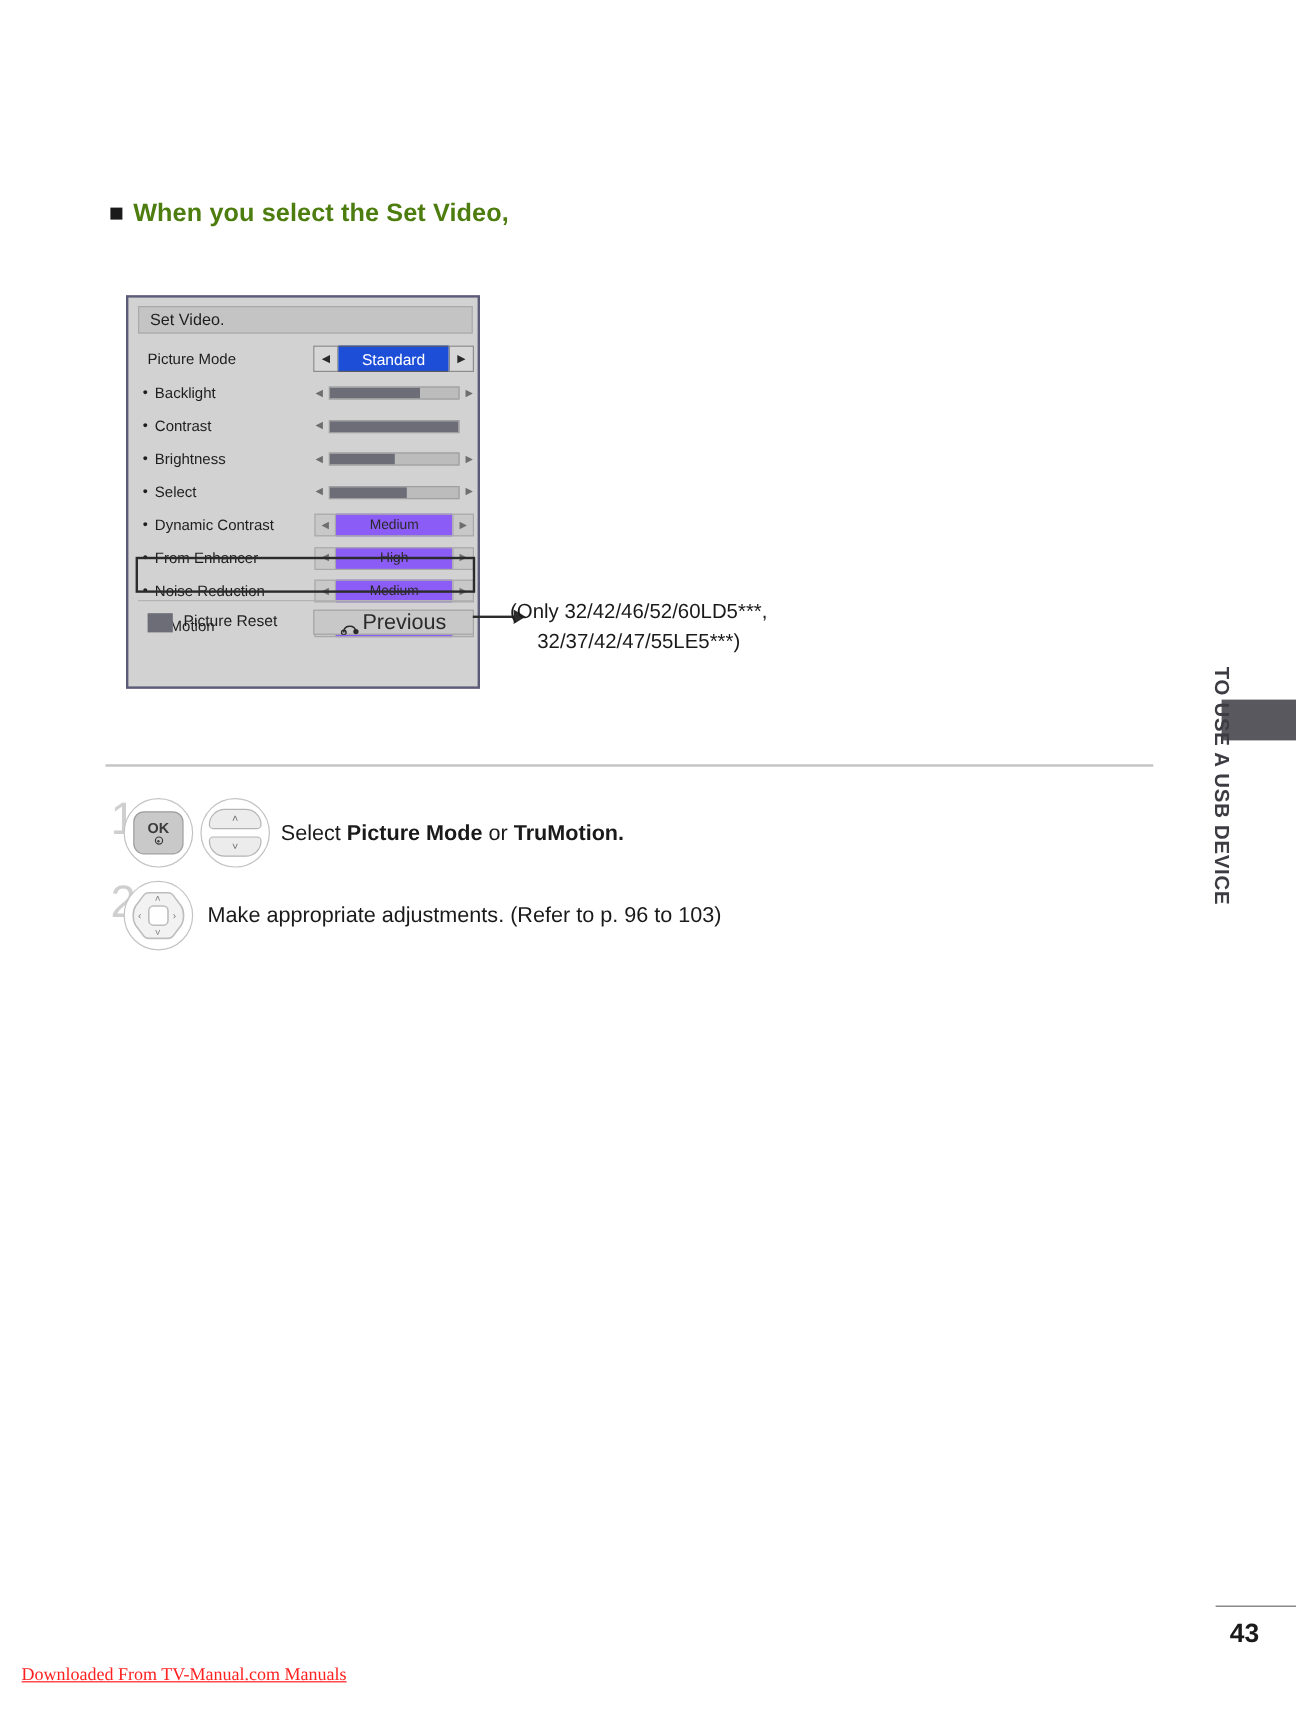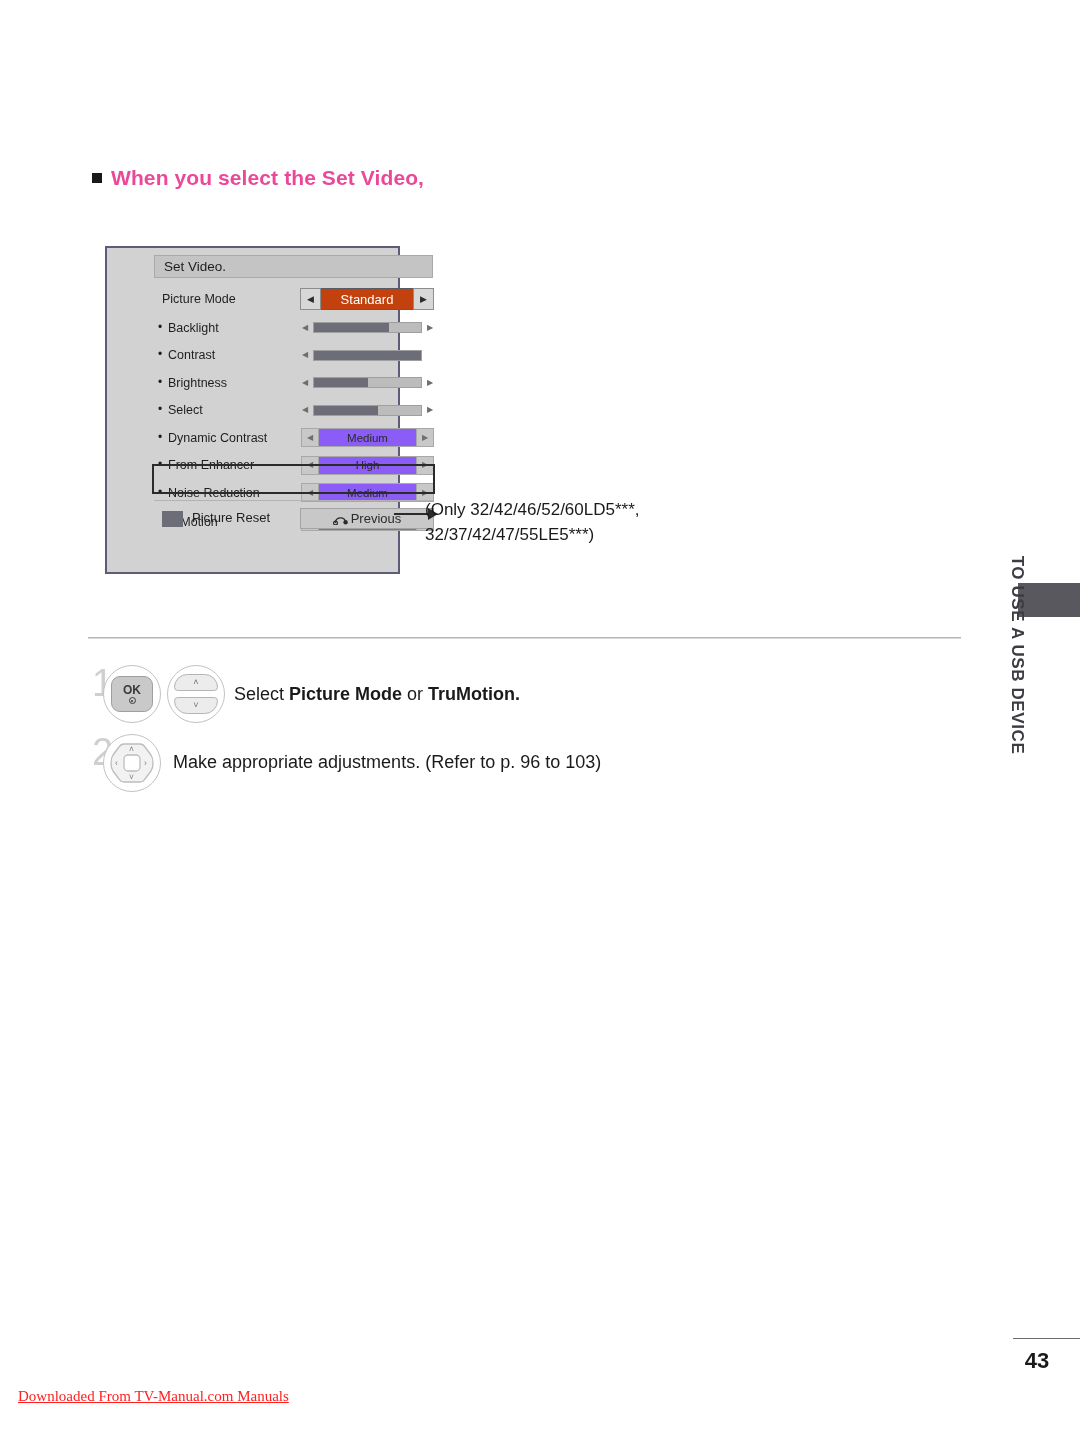--- a/index.html
+++ b/index.html
@@ -27,41 +27,40 @@
   }
   .heading-bullet {
     width: 10px;
     height: 10px;
     background: #1a1a1a;
     display: block;
   }
   .heading-text {
     font-size: 21px;
     font-weight: bold;
-    color: #ec4899;
+    color: #4d7c0f;
     letter-spacing: 0.1px;
     white-space: nowrap;
   }
 
   
   .osd {
     position: absolute;
     left: 105px;
     top: 246px;
     width: 295px;
     height: 328px;
     background: #d2d2d2;
     border: 2px solid #5c5c78;
     box-sizing: border-box;
   }
   .osd-inner {
     position: absolute;
     left: 0; top: 0; right: 0; bottom: 0;
     padding: 12px;
-    margin-left: 39px;
   }
   .osd-title {
     position: absolute;
     left: 8px;
     top: 7px;
     width: 279px;
     height: 23px;
     background: #c4c4c4;
     border: 1px solid #a9a9a9;
     box-sizing: border-box;
@@ -153,21 +152,21 @@
     left: 154px;
   }
   .selector.highlight .arrow-btn {
     width: 21px;
     background: #d7d7d7;
     border: 1px solid #8d8d8d;
     color: #2a2a2a;
     font-size: 9px;
   }
   .selector.highlight .sel-body {
-    background: #c2410c;
+    background: #1d4ed8;
     border-top: 1px solid #5a5a64;
     border-bottom: 1px solid #5a5a64;
     color: #ffffff;
     font-size: 13px;
     font-weight: normal;
   }
 
   
   .slider {
     position: absolute;
@@ -253,21 +252,21 @@
     top: 2px;
     width: 134px;
     height: 21px;
     background: #c8c8c8;
     border: 1px solid #a3a3a3;
     box-sizing: border-box;
     display: flex;
     align-items: center;
     justify-content: center;
     gap: 2px;
-    font-size: 13px;
+    font-size: 18px;
     color: #2b2b2b;
     text-align: center;
   }
   .prev-icon {
     display: inline-block;
     width: 16px;
     height: 11px;
   }
 
   
@@ -289,20 +288,21 @@
     border-left: 10px solid #2b2b2b;
   }
   .annotation {
     position: absolute;
     left: 425px;
     top: 498px;
     font-size: 17px;
     color: #1a1a1a;
     line-height: 1.45;
     white-space: pre;
+    text-align: center;
   }
 
   
   .divider {
     position: absolute;
     left: 88px;
     top: 637px;
     width: 873px;
     height: 1px;
     background: #b6b6b6;

